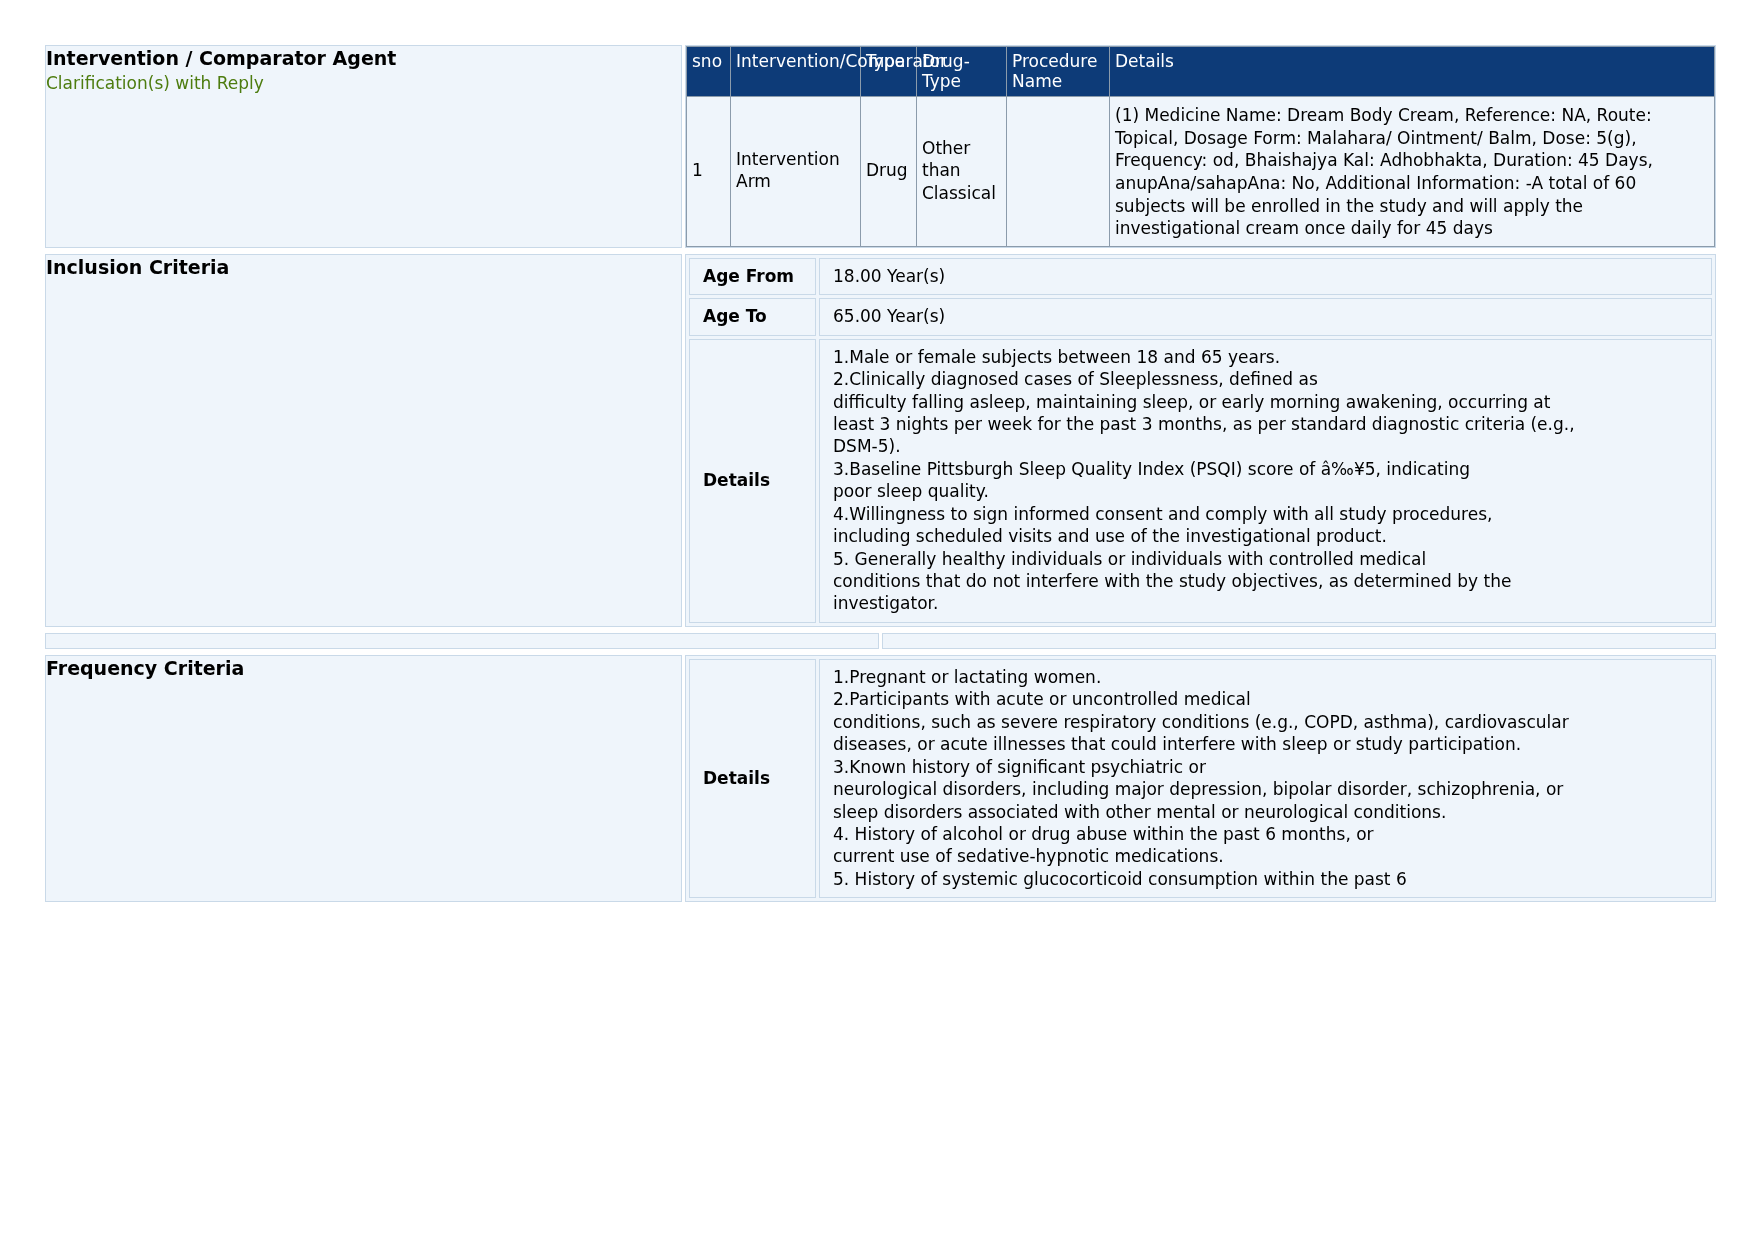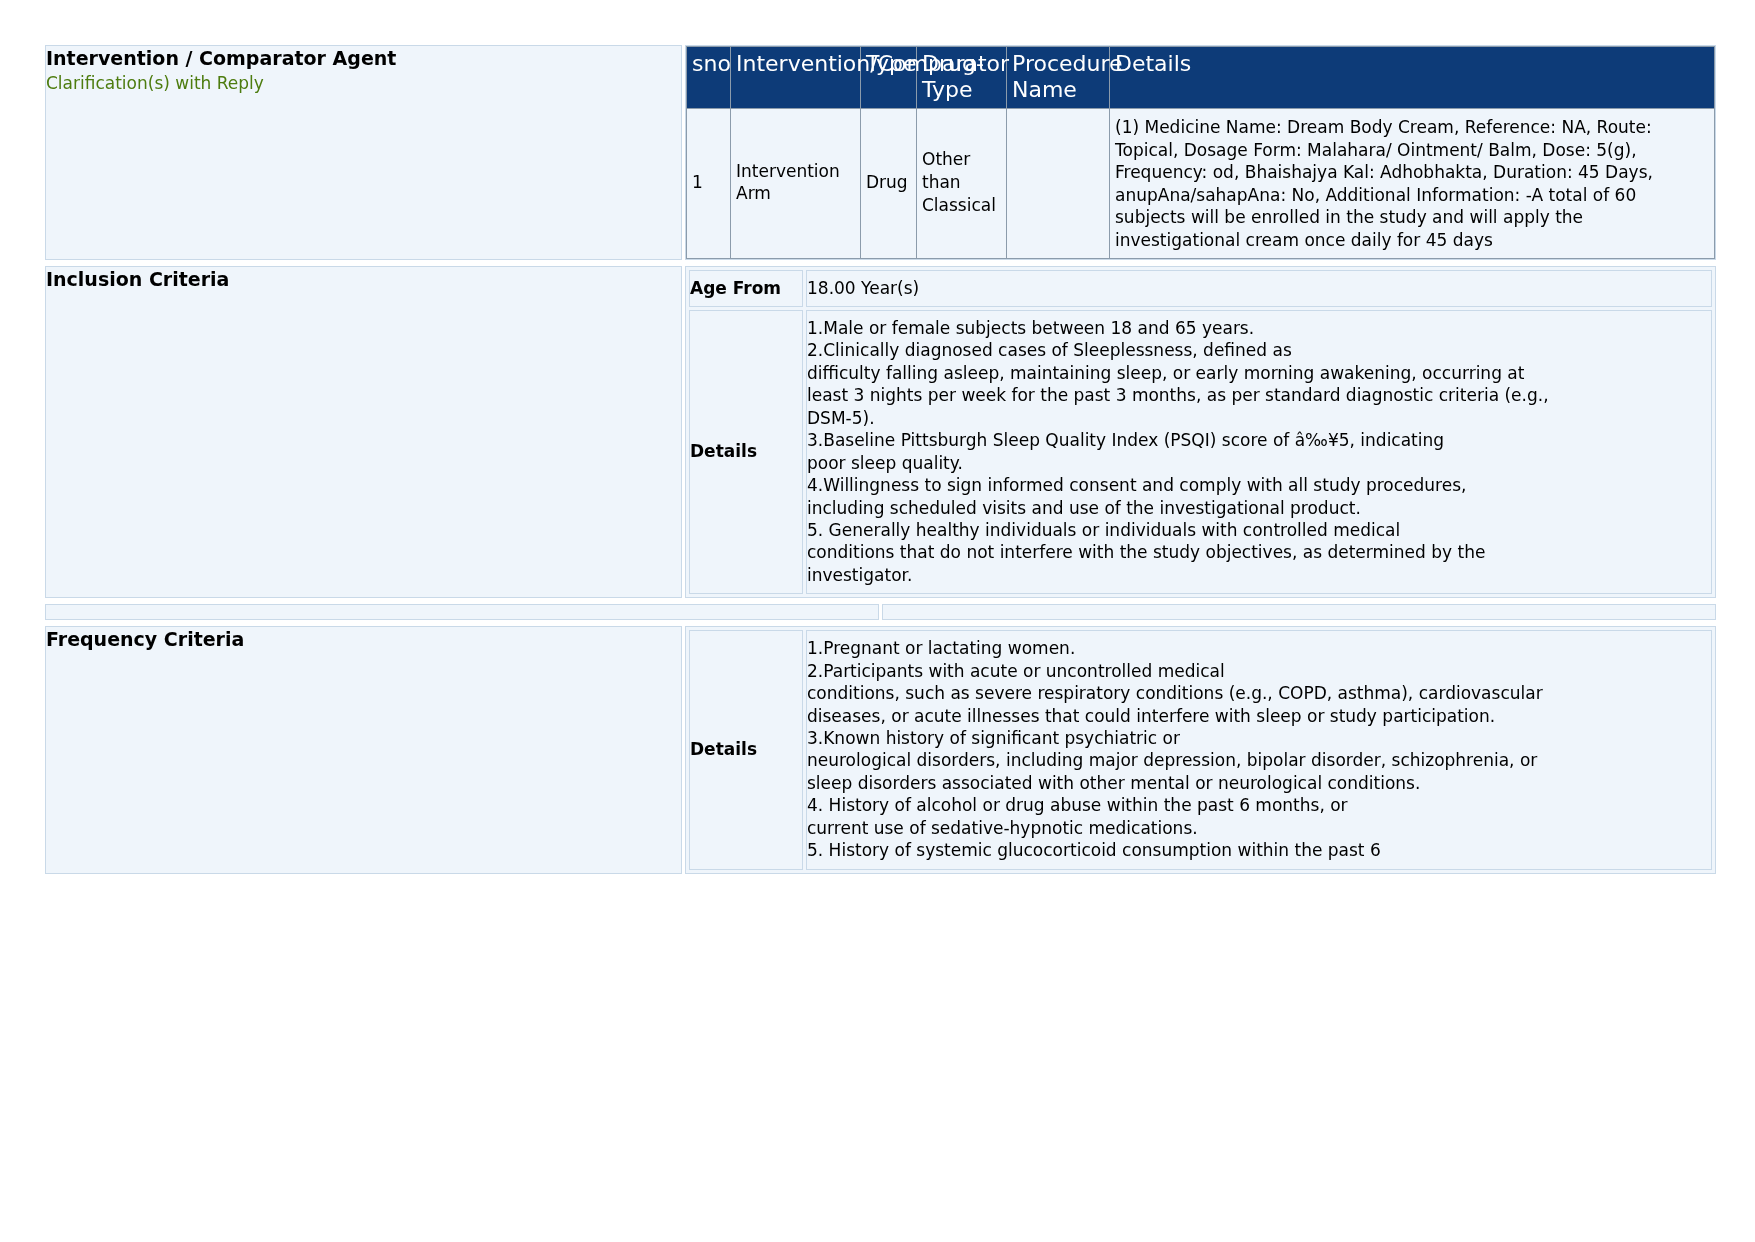--- a/index.html
+++ b/index.html
@@ -62,21 +62,21 @@
     border-collapse: collapse;
     width: 100%;
     table-layout: fixed;
     background: #eff5fb;
     border: 1px solid #8b9bab;
   }
   table.grid th {
     background: #0d3b78;
     color: #ffffff;
     font-weight: normal;
-    font-size: 22px;
+    font-size: 17px;
     text-align: left;
     padding: 4px 5px 5px 5px;
     border-right: 1px solid #8b9bab;
     border-bottom: 1px solid #8b9bab;
     vertical-align: top;
     line-height: 1.18;
   }
   table.grid th:last-child { border-right: none; }
   table.grid td {
     background: #eff5fb;
@@ -95,21 +95,21 @@
   
   table.kv {
     border-collapse: separate;
     border-spacing: 3px;
     width: 100%;
     table-layout: fixed;
   }
   table.kv td {
     background: #eff5fb;
     border: 1px solid #c9d9e8;
-    padding: 6px 8px 7px 0;
+    padding: 6px 8px 7px 13px;
     vertical-align: top;
     font-size: 17px;
     line-height: 1.32;
   }
   td.kv-key {
     width: 104px;
     font-weight: bold;
     vertical-align: middle;
   }
   td.kv-key.mid { vertical-align: middle; }
@@ -185,20 +185,24 @@
         <td class="label-cell">
           <div class="section-title">Inclusion Criteria</div>
         </td>
         <td class="content-cell">
 
           <table class="kv">
             <tbody>
               <tr>
                 <td class="kv-key">Age From</td>
                 <td class="kv-val">18.00 Year(s)</td>
+              </tr>
+              <tr>
+                <td class="kv-key">Age To</td>
+                <td class="kv-val">65.00 Year(s)</td>
               </tr>
               <tr>
                 <td class="kv-key mid">Details</td>
                 <td class="kv-val multiline">1.Male or female subjects between 18 and 65 years.
 2.Clinically diagnosed cases of Sleeplessness, defined as
 difficulty falling asleep, maintaining sleep, or early morning awakening, occurring at
 least 3 nights per week for the past 3 months, as per standard diagnostic criteria (e.g.,
 DSM-5).
 3.Baseline Pittsburgh Sleep Quality Index (PSQI) score of â‰¥5, indicating
 poor sleep quality.

